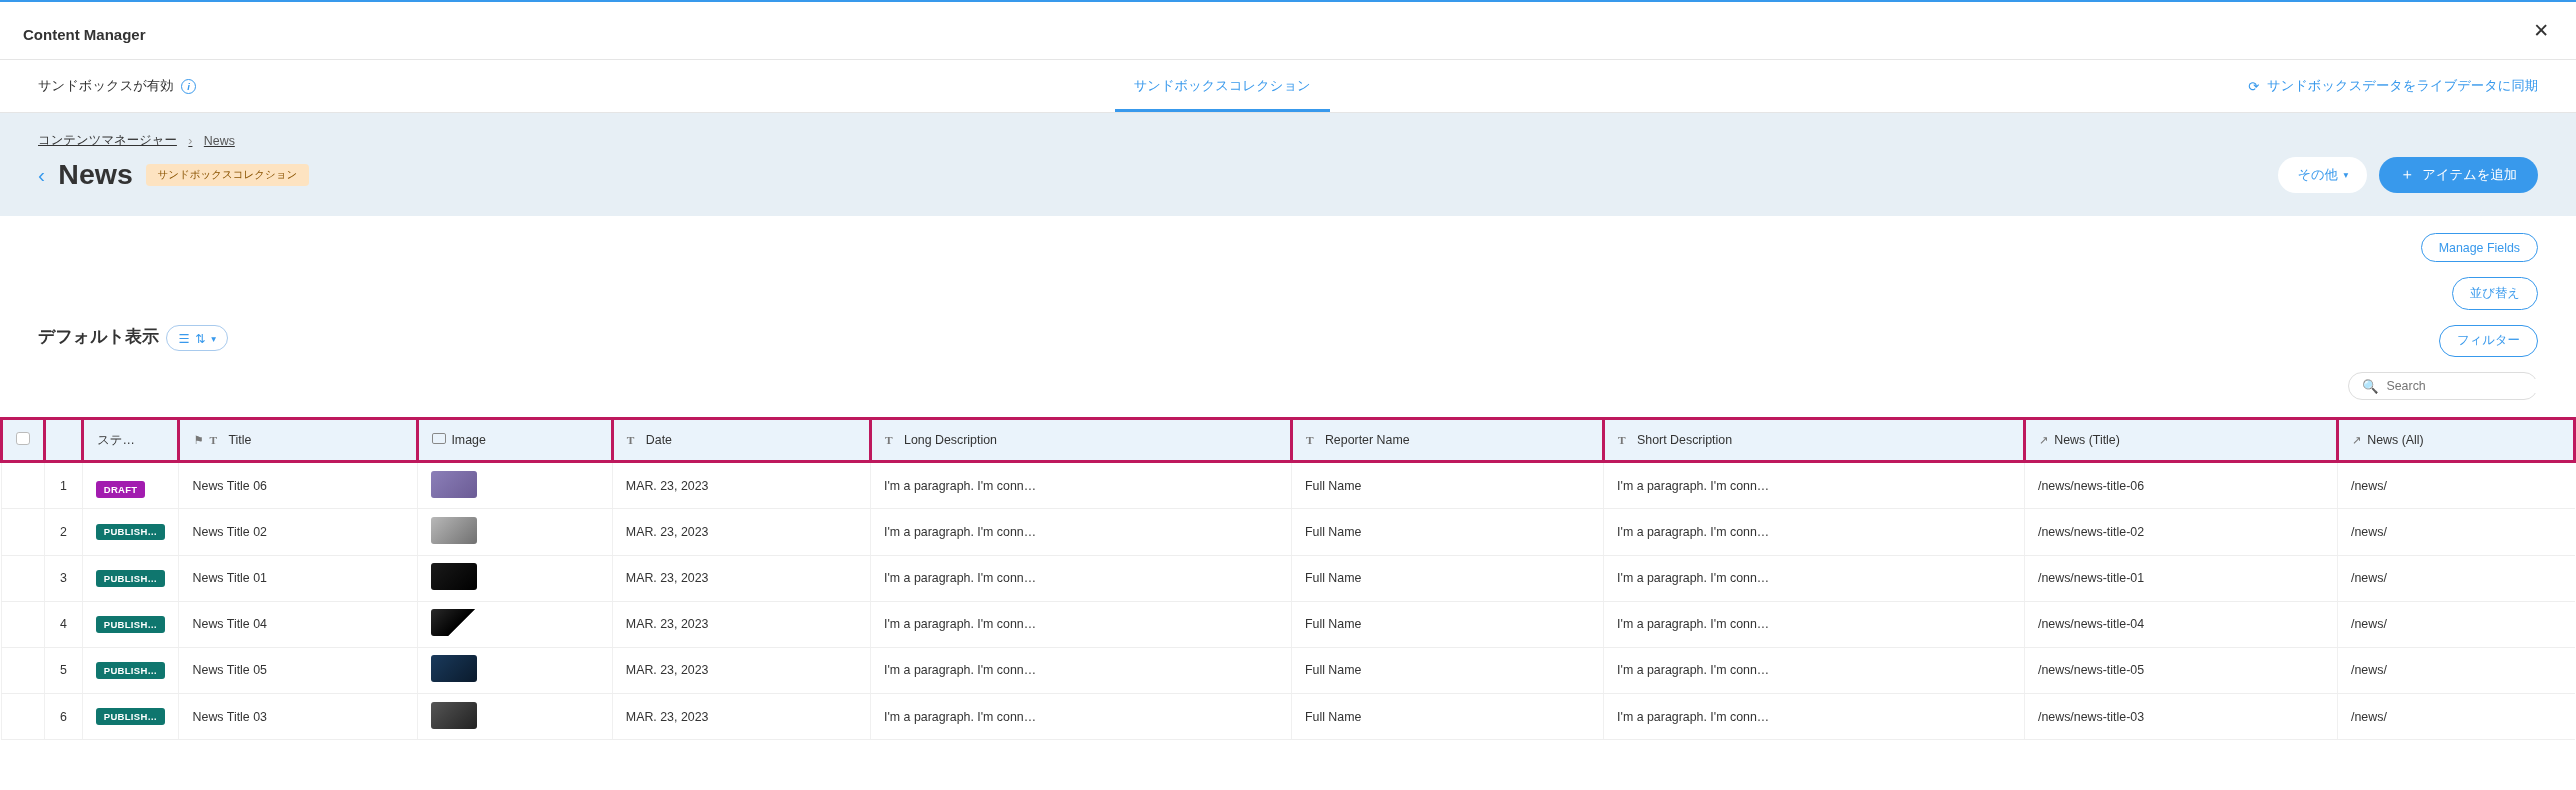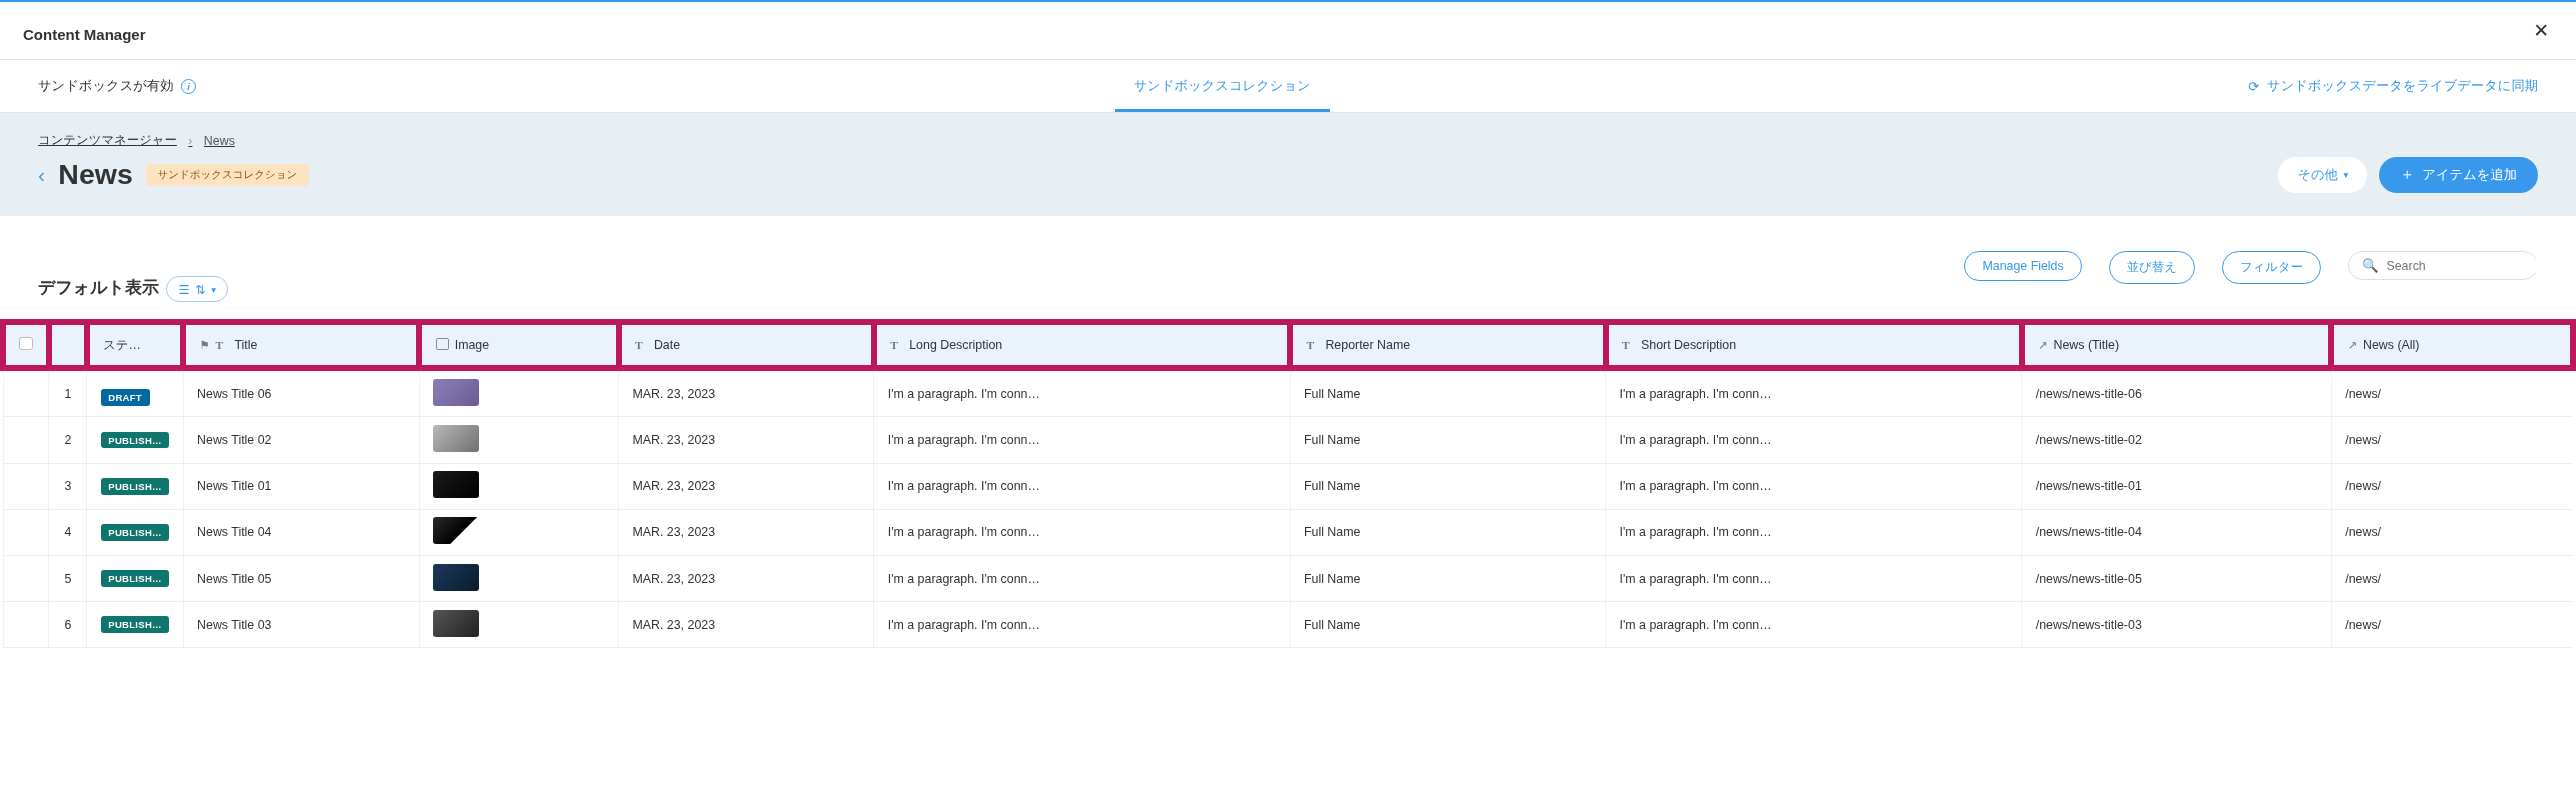--- a/index.html
+++ b/index.html
@@ -72,59 +72,59 @@
       display: flex; align-items: center; justify-content: space-between;
       padding: 17px 38px; background: #fff;
     }
     .view-left { display: flex; align-items: flex-start; gap: 7px; margin-top: 43px; }
     .view-label { font-size: 17px; font-weight: 700; }
     .view-selector {
       border: 1px solid #A8CAED; border-radius: 19px; padding: 4.8px 11.4px;
       display: flex; align-items: center; gap: 5.7px; cursor: pointer;
     }
     .view-icon { color: #3899EC; font-size: 12.4px; }
-    .view-right { display: flex; align-items: flex-start; gap: 27px; }
+    .view-right { display: flex; align-items: flex-end; gap: 15px; flex-direction: column; }
     .btn-outline {
       background: #fff; color: #3899EC; border: 1px solid #3899EC;
       padding: 6.7px 17px; border-radius: 17px; font-size: 12.4px; cursor: pointer;
     }
     .search-box {
       border: 1px solid #ddd; border-radius: 17px; padding: 5.7px 13.3px;
       display: flex; align-items: center; gap: 7.6px; width: 190px;
     }
     .search-icon { color: #999; font-size: 13.3px; }
     .search-input { border: none; outline: none; flex: 1; font-size: 12.4px; }
     
     .table-wrapper { overflow-x: auto; }
     table { width: 100%; border-collapse: collapse; min-width: 1483px; }
     thead { background: #EAF3FB; }
     th { 
       text-align: left; padding: 11.4px 13.3px; font-size: 12.4px; font-weight: 400;
-      border: 6px solid #be185d; color: #333; white-space: nowrap;
+      border: 3px solid #be185d; color: #333; white-space: nowrap;
     }
     th .col-icon { color: #777; margin-right: 5.7px; font-size: 11.4px; display: inline-block; }
     td { 
       padding: 7.6px 13.3px; font-size: 12.4px; border-bottom: 1px solid #eee;
       border-left: 1px solid #f0f0f0; white-space: nowrap; overflow: hidden;
       text-overflow: ellipsis; max-width: 190px;
     }
     tr td:first-child, tr th:first-child { width: 38px; text-align: center; }
     tr td:nth-child(2), tr th:nth-child(2) { width: 38px; text-align: center; }
     tr td:nth-child(3), tr th:nth-child(3) { width: 86px; }
     
     .checkbox {
       width: 13.3px; height: 13.3px; border: 1px solid #bbb; border-radius: 2.9px;
       display: inline-block; cursor: pointer; background: #fff;
     }
     
     .status-badge {
       padding: 2.9px 7.6px; border-radius: 2.9px; font-size: 9.5px; font-weight: 700;
       color: #fff; display: inline-block; letter-spacing: 0.3px;
     }
-    .status-draft { background: #0369a1; margin-top: 8px; }
+    .status-draft { background: #a21caf; margin-top: 8px; }
     .status-published { background: #0f766e; }
     
     .thumb {
       width: 46px; height: 27px; border-radius: 2.9px; display: inline-block;
       background: linear-gradient(135deg, #5a6e8c 0%, #2d3748 100%);
     }
     .thumb-1 { background: linear-gradient(135deg, #8B7FB8 0%, #6B5B95 100%); }
     .thumb-2 { background: linear-gradient(135deg, #B8B8B8 0%, #707070 100%); }
     .thumb-3 { background: linear-gradient(135deg, #1a1a1a 0%, #000 100%); }
     .thumb-4 { background: linear-gradient(135deg, #2a2a2a 0%, #000 60%, #fff 61%); }

